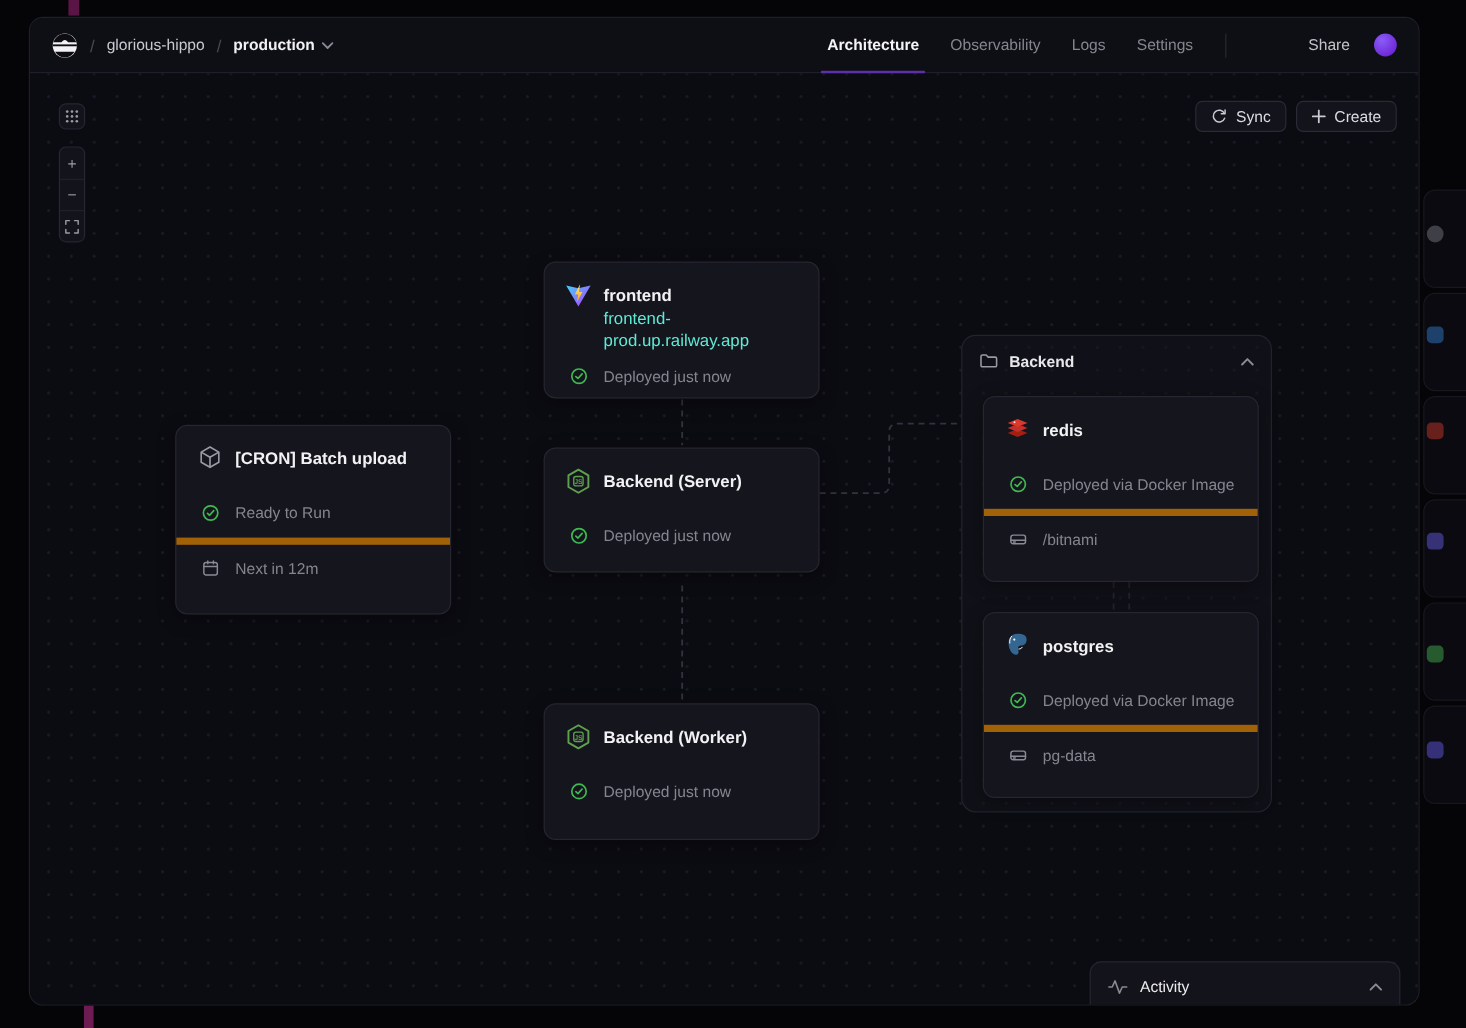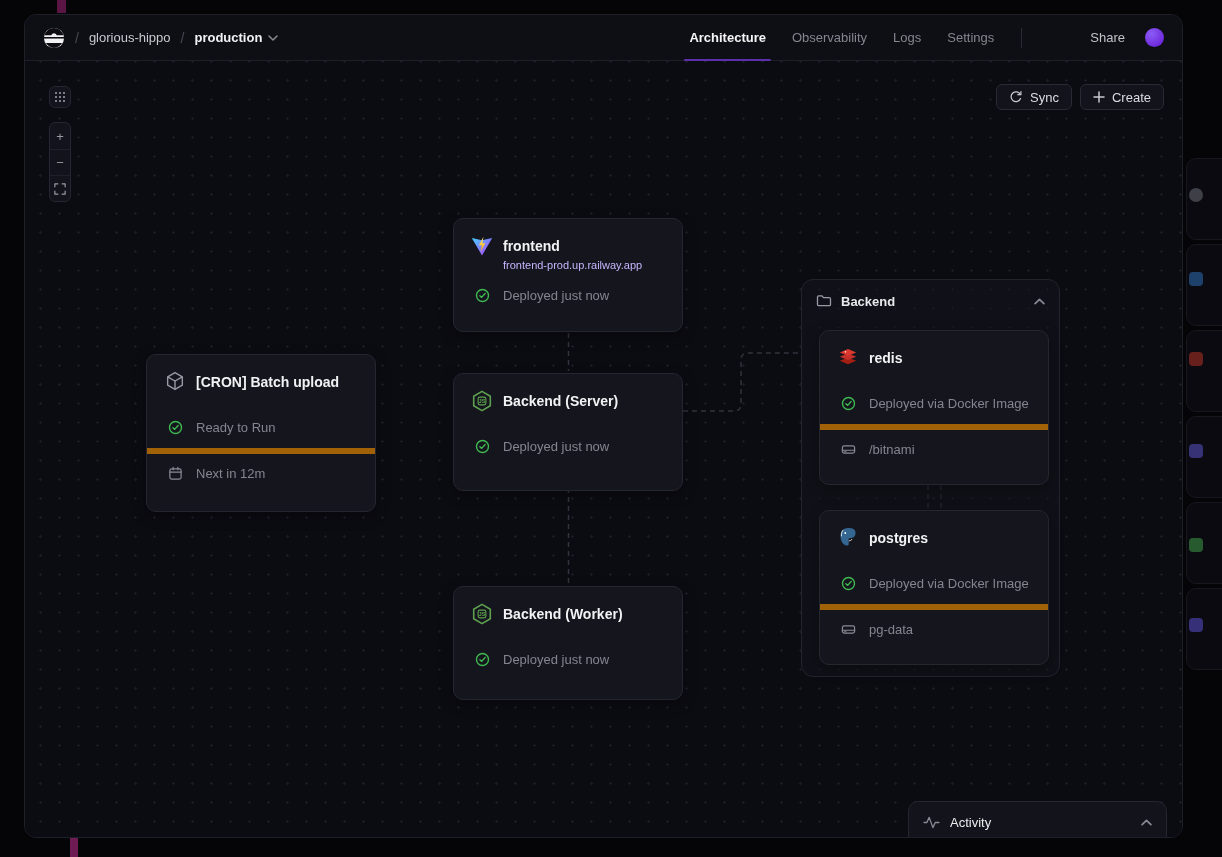--- a/index.html
+++ b/index.html
@@ -89,21 +89,21 @@
   
   .card{
     position:absolute;width:230px;box-sizing:border-box;z-index:2;
     background:#15151e;border:1px solid #262630;border-radius:10px;
     box-shadow:0 4px 14px rgba(0,0,0,.35);
   }
   .card-main{padding:15px 16px 13px 16px;}
   .card-head{display:flex;align-items:flex-start;gap:9px;}
   .svc-icon{width:24px;min-width:24px;display:flex;justify-content:center;margin-top:0px;}
   .card-title{color:#f2f2f4;font-size:14px;font-weight:600;line-height:24px;}
-  .card-domain{color:#c4b5fd;font-size:11px;line-height:18px;margin-left:33px;margin-top:-2px;cursor:pointer;}
+  .card-domain{color:#5eead4;font-size:14px;line-height:18px;margin-left:33px;margin-top:-2px;cursor:pointer;}
   .status-row{display:flex;align-items:center;gap:9px;margin-top:26px;}
   .status-row.tight{margin-top:14px;}
   .status-icon{width:24px;min-width:24px;display:flex;justify-content:center;}
   .status-text{color:#85858f;font-size:13px;}
   .card-footer{
     border-top:6px solid #a16207;height:38px;display:flex;align-items:center;gap:9px;
     padding:0 16px;
   }
 
   
@@ -306,21 +306,21 @@
       <span class="status-icon">
         <svg viewBox="0 0 16 16" width="15" height="15" fill="none" stroke="#8a8a95" stroke-width="1.3" stroke-linecap="round">
             <rect x="2" y="3" width="12" height="11" rx="2"></rect>
             <path d="M2 6.5 H14 M5.5 1.5 V4 M10.5 1.5 V4"></path>
           </svg>
       </span>
       <span class="status-text">Next in 12m</span>
     </div>
   </div>
 
-  <div class="card" style="left:428px;top:358px;height:118px;">
+  <div class="card" style="left:428px;top:358px;height:104px;">
     <div class="card-main">
       <div class="card-head">
         <span class="svc-icon">
           <svg viewBox="0 0 24 24" width="24" height="24">
             <path d="M12 2.4 L20.3 7.2 V16.8 L12 21.6 L3.7 16.8 V7.2 Z" fill="none" stroke="#5fa04e" stroke-width="1.6" stroke-linejoin="round"></path>
             <rect x="8.1" y="8.1" width="7.8" height="7.8" rx="1.8" fill="none" stroke="#5fa04e" stroke-width="1.1"></rect>
             <text x="12" y="14.3" font-size="5.8" fill="#5fa04e" text-anchor="middle" font-weight="bold" font-family="'Liberation Sans',sans-serif">JS</text>
           </svg>
         </span>
         <span class="card-title">Backend (Server)</span>

